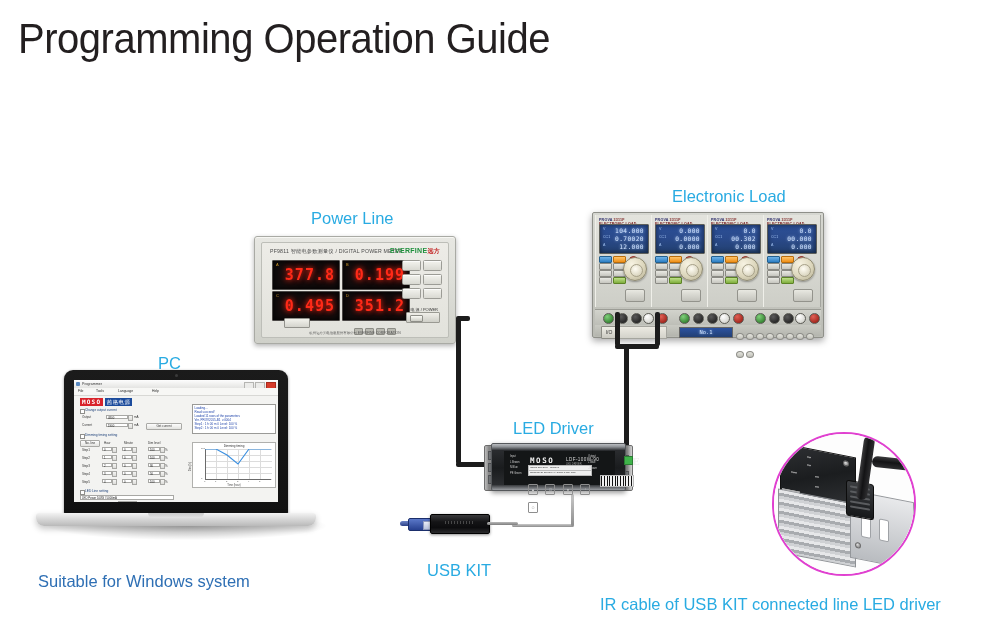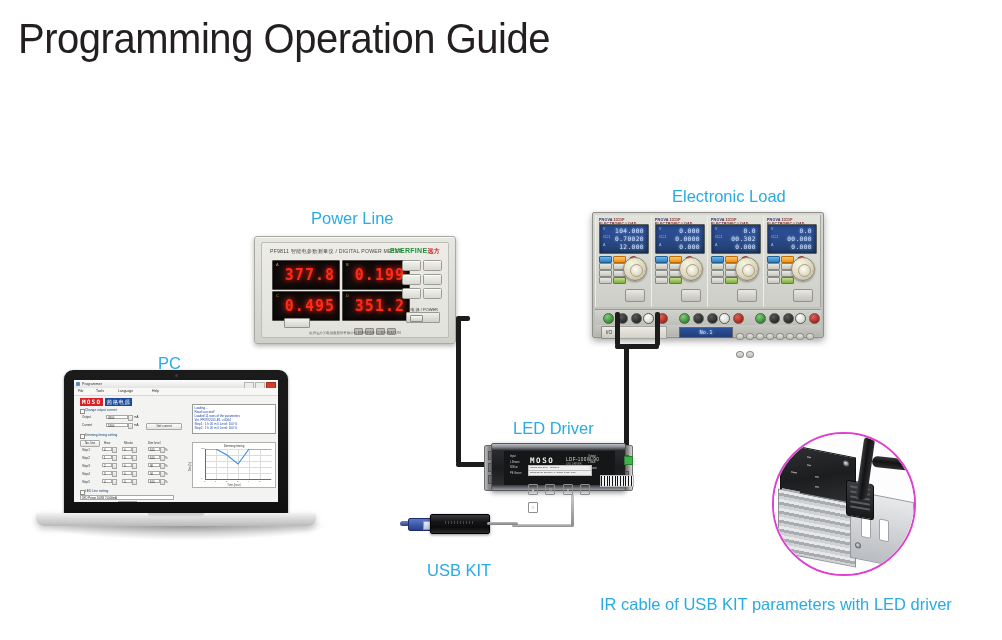--- a/index.html
+++ b/index.html
@@ -830,15 +830,16 @@
       <div class="ip-cable"></div>
       <div class="ip-cable2"></div>
     </div>
   </div>
 
   <div class="label" id="label-power-meter">Power Line</div>
   <div class="label" id="label-electronic-load">Electronic Load</div>
   <div class="label" id="label-pc">PC</div>
   <div class="label" id="label-led-driver">LED Driver</div>
   <div class="label" id="label-usb-kit">USB KIT</div>
-  <div class="label" id="label-ir-note">IR cable of USB KIT parameters with LED driver</div>
+  <div class="label" id="label-ir-note">IR cable of USB KIT connected line LED driver</div>
+  <div class="label" id="label-windows">Suitable for Windows system</div>
 
 </div>
 
 </body></html>

